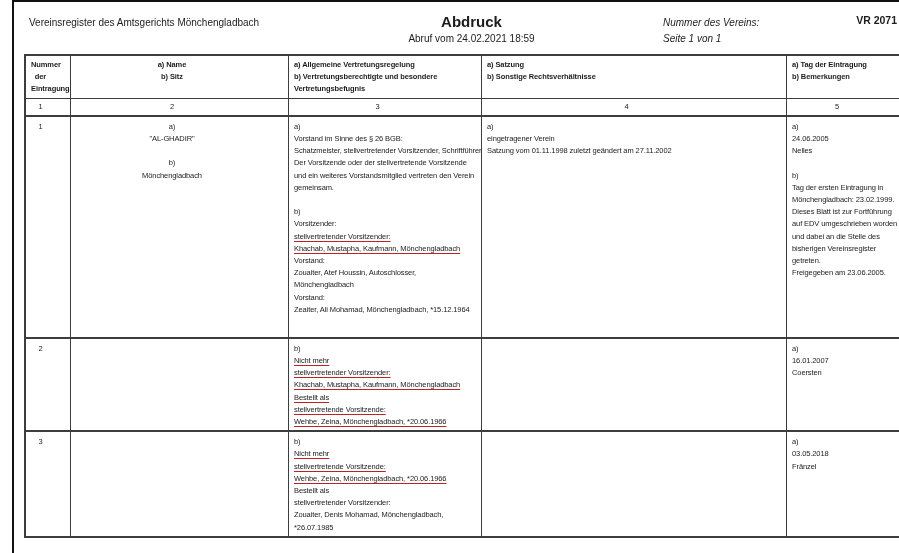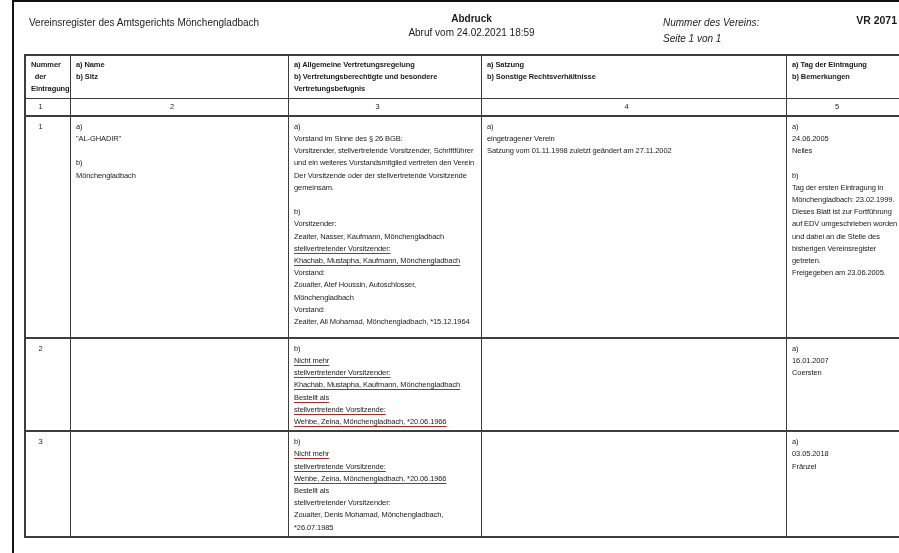--- a/index.html
+++ b/index.html
@@ -11,37 +11,37 @@
     border-top:2px solid #111;
     border-left:2px solid #111;
     font-family:"Liberation Sans","DejaVu Sans",sans-serif;
     color:#1c1c1c;
     overflow:hidden;
     margin-left:12px;
   }
   
   .hdr-left   { position:absolute; left:15px;  top:15px;  font-size:10px; }
   .hdr-center { position:absolute; left:370px; top:11px;  width:175px; text-align:center; }
-  .hdr-center .doc-type { font-weight:bold; font-size:10px; margin-bottom:3px; }
+  .hdr-center .doc-type { font-weight:bold; font-size:15px; margin-bottom:3px; }
   .hdr-center .retrieval { font-size:10px; }
   .hdr-mid    { position:absolute; left:649px; top:13px;  font-size:10px; line-height:16px;font-style:italic; }
   .hdr-vr     { position:absolute; right:14px; top:12px;  font-weight:bold; font-size:10.5px; }
 
   
   .reg-table {
     position:absolute; left:10px; top:52px; width:880px;
     border:2px solid #3d3d3d;
     font-size:7.5px;
     letter-spacing:-0.1px;
   }
   .trow { display:flex; width:100%; }
   .cell { border-right:1px solid #3d3d3d; padding:3px 20px 2px 5px; overflow:hidden; }
   .cell:last-child { border-right:none; flex:1; }
   .c1 { width:45px;  text-align:center; }
-  .c2 { width:218px; }
+  .c2 { width:218px;text-align:center; }
   .c3 { width:193px; }
   .c4 { width:305px; }
   .c5 { width:119px; }
 
   .thead-labels { border-bottom:1px solid #3d3d3d; }
   .thead-labels .cell { font-weight:bold; min-height:41px; }
   .thead-numbers { border-bottom:2px solid #3d3d3d; }
   .thead-numbers .cell { padding-top:2px; padding-bottom:2px; text-align:center; min-height:15px; }
 
   .data-row .cell { padding-top:4px; }
@@ -127,28 +127,27 @@
           <div class="cell c2">
             <div class="line">a)</div>
             <div class="line">"AL-GHADIR"</div>
             <div class="line">&nbsp;</div>
             <div class="line">b)</div>
             <div class="line">Mönchengladbach</div>
           </div>
           <div class="cell c3">
             <div class="line">a)</div>
             <div class="line">Vorstand im Sinne des § 26 BGB:</div>
-            <div class="line">Vorsitzender, stellvertretende Vorsitzender, Schriftführer</div>
+            <div class="line">Schatzmeister, stellvertretender Vorsitzender, Schriftführer</div>
+            <div class="line">Der Vorsitzende oder der stellvertretende Vorsitzende</div>
             <div class="line">und ein weiteres Vorstandsmitglied vertreten den Verein</div>
-            <div class="line">Der Vorsitzende oder der stellvertretende Vorsitzende</div>
             <div class="line">gemeinsam.</div>
             <div class="line">&nbsp;</div>
             <div class="line">b)</div>
             <div class="line">Vorsitzender:</div>
-            <div class="line">Zeaiter, Nasser, Kaufmann, Mönchengladbach</div>
             <div class="line red">stellvertretender Vorsitzender:</div>
             <div class="line red">Khachab, Mustapha, Kaufmann, Mönchengladbach</div>
             <div class="line">Vorstand:</div>
             <div class="line">Zouaiter, Atef Houssin, Autoschlosser,</div>
             <div class="line">Mönchengladbach</div>
             <div class="line">Vorstand:</div>
             <div class="line">Zeaiter, Ali Mohamad, Mönchengladbach, *15.12.1964</div>
           </div>
           <div class="cell c4">
             <div class="line">a)</div>

